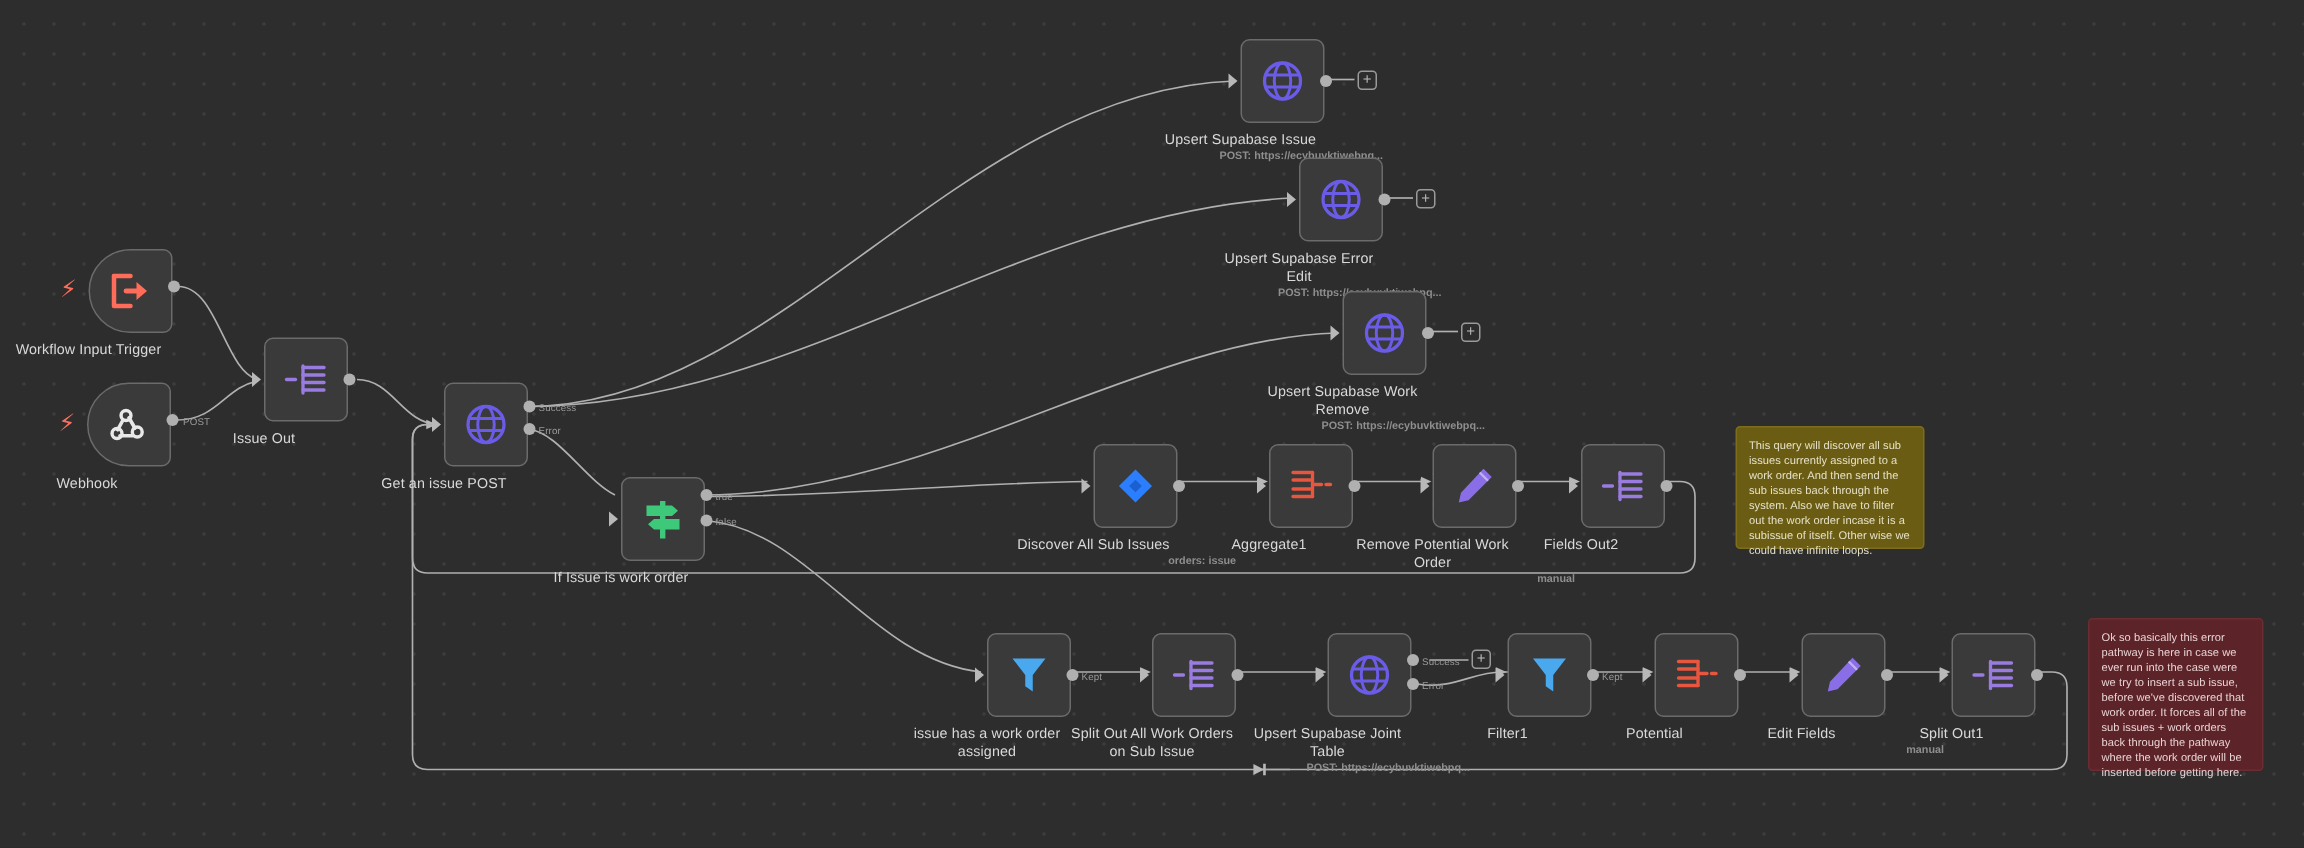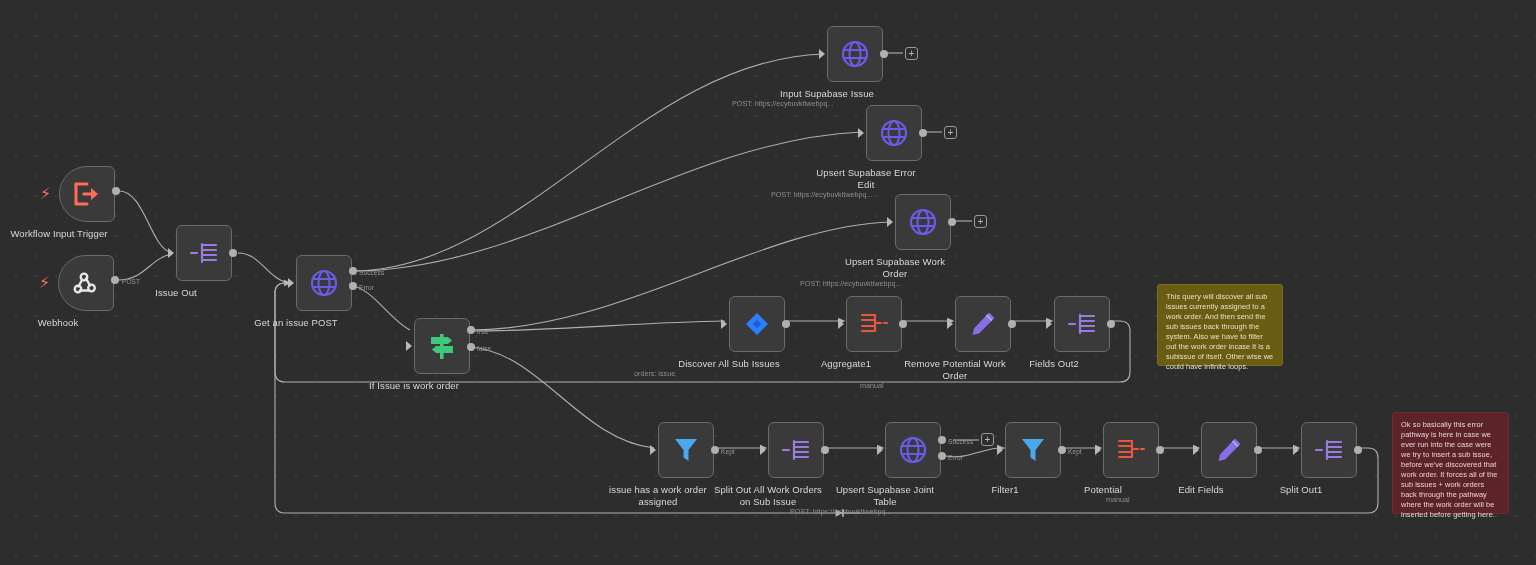--- a/index.html
+++ b/index.html
@@ -34,22 +34,22 @@
   }
   .nbox svg{display:block;}
   .nlabel{
     position:absolute;top:62px;left:50%;transform:translateX(-50%);
     width:150px;text-align:center;
     font-size:9.5px;color:#d9d9d9;line-height:1.22;
     letter-spacing:.1px;white-space:pre-line;
   }
   .nsub{
     position:absolute;left:50%;transform:translateX(-50%);
-    width:190px;text-align:left;
-    font-size:7.2px;color:#8e8e8e;line-height:1.2;
+    width:190px;text-align:right;
+    font-size:7.2px;color:#8e8e8e;line-height:1.2;font-weight:bold;
   }
   .nsub.one{top:74px;}
   .nsub.two{top:86px;}
 
   
   .port{position:absolute;width:8px;height:8px;border-radius:50%;background:#b0b0b0;}
   .inarrow{position:absolute;width:0;height:0;
     border-top:5px solid transparent;border-bottom:5px solid transparent;
     border-left:6px solid #b8b8b8;}
   .plabel{position:absolute;font-size:6.5px;color:#9a9a9a;white-space:nowrap;letter-spacing:.1px;}
@@ -220,21 +220,21 @@
   <div class="node" style="left:827px;top:26px;">
     <span class="inarrow" style="left:-8px;top:23px;"></span>
     <div class="nbox">
       <svg width="30" height="30" viewBox="0 0 30 30">
         <circle cx="15" cy="15" r="12" fill="none" stroke="#6b5ce7" stroke-width="2.2"></circle>
         <ellipse cx="15" cy="15" rx="5.5" ry="12" fill="none" stroke="#6b5ce7" stroke-width="2"></ellipse>
         <path d="M3.3 11 H26.7 M3.3 19 H26.7" stroke="#6b5ce7" stroke-width="2"></path>
       </svg>
     </div>
     <span class="port" style="left:53px;top:24px;"></span>
-    <div class="nlabel">Input Supabase Issue</div>
+    <div class="nlabel">Upsert Supabase Issue</div>
     <div class="nsub one">POST: https://ecybuvktiwebpq...</div>
   </div>
 
   <div class="node" style="left:866px;top:105px;">
     <span class="inarrow" style="left:-8px;top:23px;"></span>
     <div class="nbox">
       <svg width="30" height="30" viewBox="0 0 30 30">
         <circle cx="15" cy="15" r="12" fill="none" stroke="#6b5ce7" stroke-width="2.2"></circle>
         <ellipse cx="15" cy="15" rx="5.5" ry="12" fill="none" stroke="#6b5ce7" stroke-width="2"></ellipse>
         <path d="M3.3 11 H26.7 M3.3 19 H26.7" stroke="#6b5ce7" stroke-width="2"></path>
@@ -250,21 +250,21 @@
     <span class="inarrow" style="left:-8px;top:23px;"></span>
     <div class="nbox">
       <svg width="30" height="30" viewBox="0 0 30 30">
         <circle cx="15" cy="15" r="12" fill="none" stroke="#6b5ce7" stroke-width="2.2"></circle>
         <ellipse cx="15" cy="15" rx="5.5" ry="12" fill="none" stroke="#6b5ce7" stroke-width="2"></ellipse>
         <path d="M3.3 11 H26.7 M3.3 19 H26.7" stroke="#6b5ce7" stroke-width="2"></path>
       </svg>
     </div>
     <span class="port" style="left:53px;top:24px;"></span>
     <div class="nlabel">Upsert Supabase Work
-Order</div>
+Remove</div>
     <div class="nsub two">POST: https://ecybuvktiwebpq...</div>
   </div>
 
   <div class="node" style="left:729px;top:296px;">
     <span class="inarrow" style="left:-8px;top:23px;"></span>
     <div class="nbox">
       <svg width="28" height="28" viewBox="0 0 28 28">
         <rect x="6.2" y="6.2" width="15.6" height="15.6" transform="rotate(45 14 14)" fill="#2b7fff"></rect>
         <rect x="11" y="11" width="6" height="6" transform="rotate(45 14 14)" fill="#1b5fd0"></rect>
       </svg>

